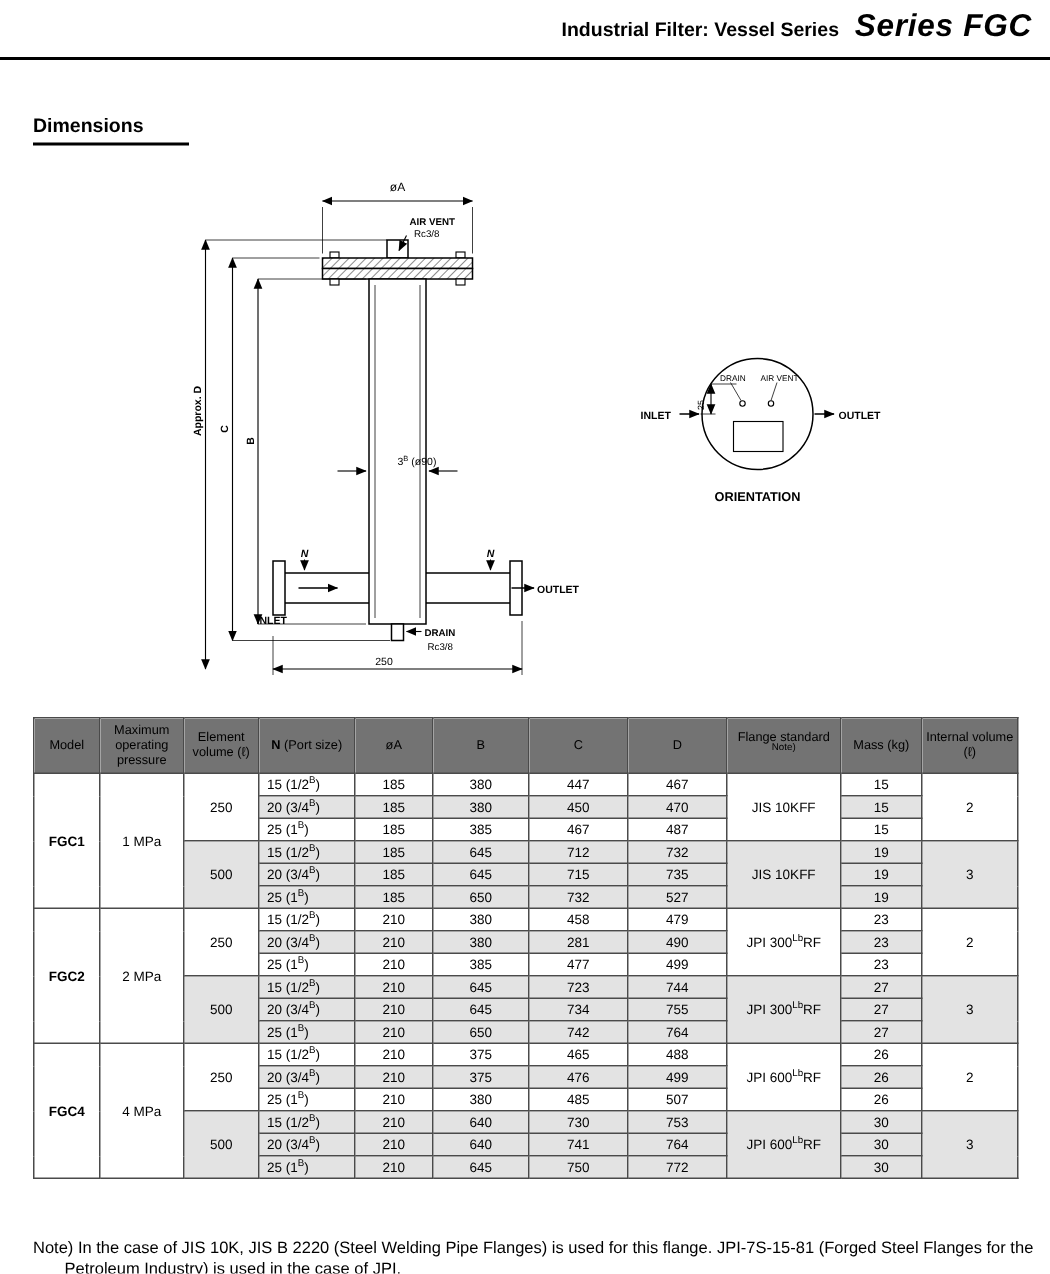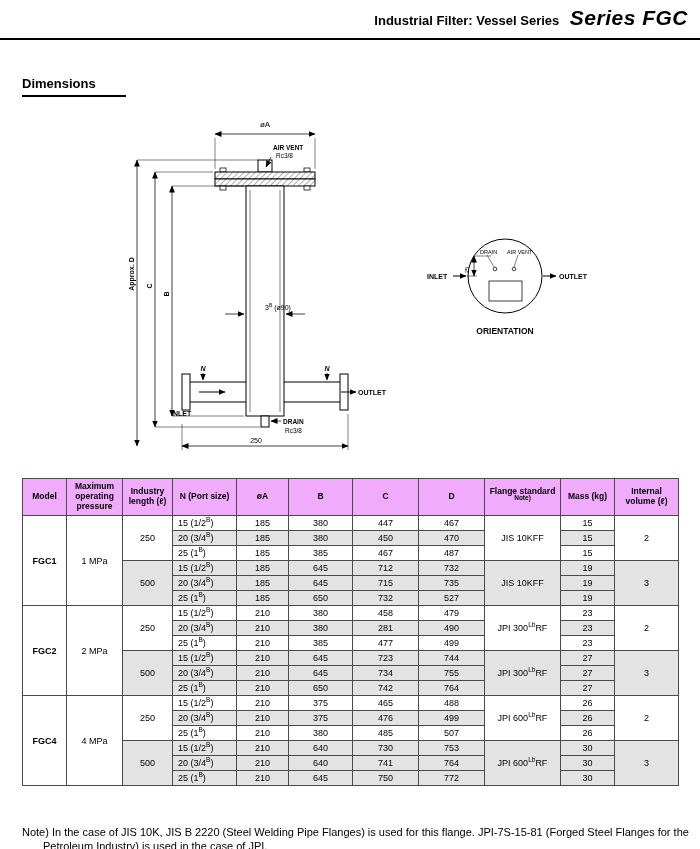--- a/index.html
+++ b/index.html
@@ -14,21 +14,21 @@
   svg{position:absolute;}
   svg text{fill:#000;stroke:none;}
   .vessel{left:115px;top:114px;}
   .orient{left:425px;top:224px;}
   .models{position:absolute;top:478px;left:22px;width:656px;}
   .models-head{display:flex;justify-content:space-between;align-items:flex-end;margin-bottom:2px;}
   .models-title{font-size:11px;font-weight:bold;}
   .unit{font-size:8px;}
   table{border-collapse:collapse;table-layout:fixed;width:656px;font-size:9px;border:1.5px solid #000;}
   th,td{border:1px solid #4a4a4a;padding:0 2px;height:14px;text-align:center;vertical-align:middle;overflow:hidden;}
-  thead th{background:#f0abfc;font-weight:bold;font-size:8.5px;line-height:1.15;height:36px;}
+  thead th{background:#737373;font-weight:normal;font-size:8.5px;line-height:1.15;height:36px;}
   tr.shaded{background:#e3e3e3;}
   tr.model-start td{border-top:1.5px solid #000;}
   td.port-cell{text-align:left;padding-left:5px;}
   td.model-cell{font-weight:bold;margin-left:15px;}
   sup{font-size:6.5px;line-height:0;}
   .footnote{position:absolute;top:814px;left:22px;width:658px;font-size:11px;line-height:1.3;
             padding-left:21px;text-indent:-21px;}
 </style>
 </head>
 <body>
@@ -185,21 +185,21 @@
         <col style="width:66px">
         <col style="width:66px">
       <col style="width:76px">
         <col style="width:54px">
         <col style="width:64px">
     </colgroup>
     <thead>
       <tr>
         <th>Model</th>
         <th>Maximum operating pressure</th>
-        <th>Industry length (ℓ)</th>
+        <th>Element volume (ℓ)</th>
         <th><b>N</b> (Port size)</th>
         <th>øA</th>
         <th>B</th>
         <th>C</th>
         <th>D</th>
         <th>Flange standard <sup>Note)</sup></th>
         <th>Mass (kg)</th>
         <th>Internal volume (ℓ)</th>
       </tr>
     </thead>

